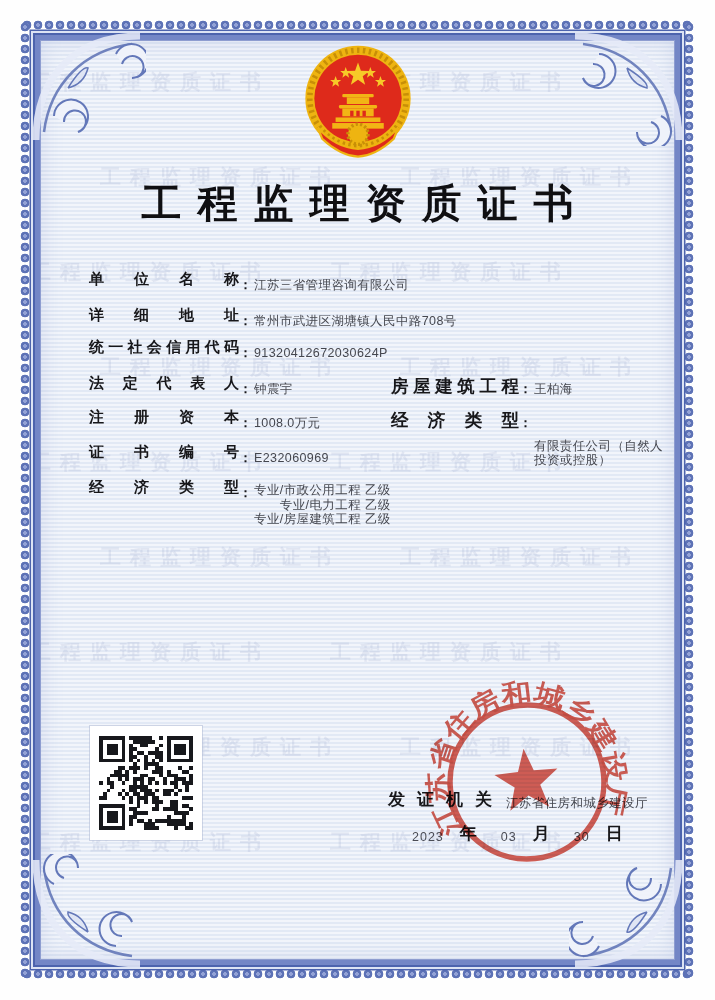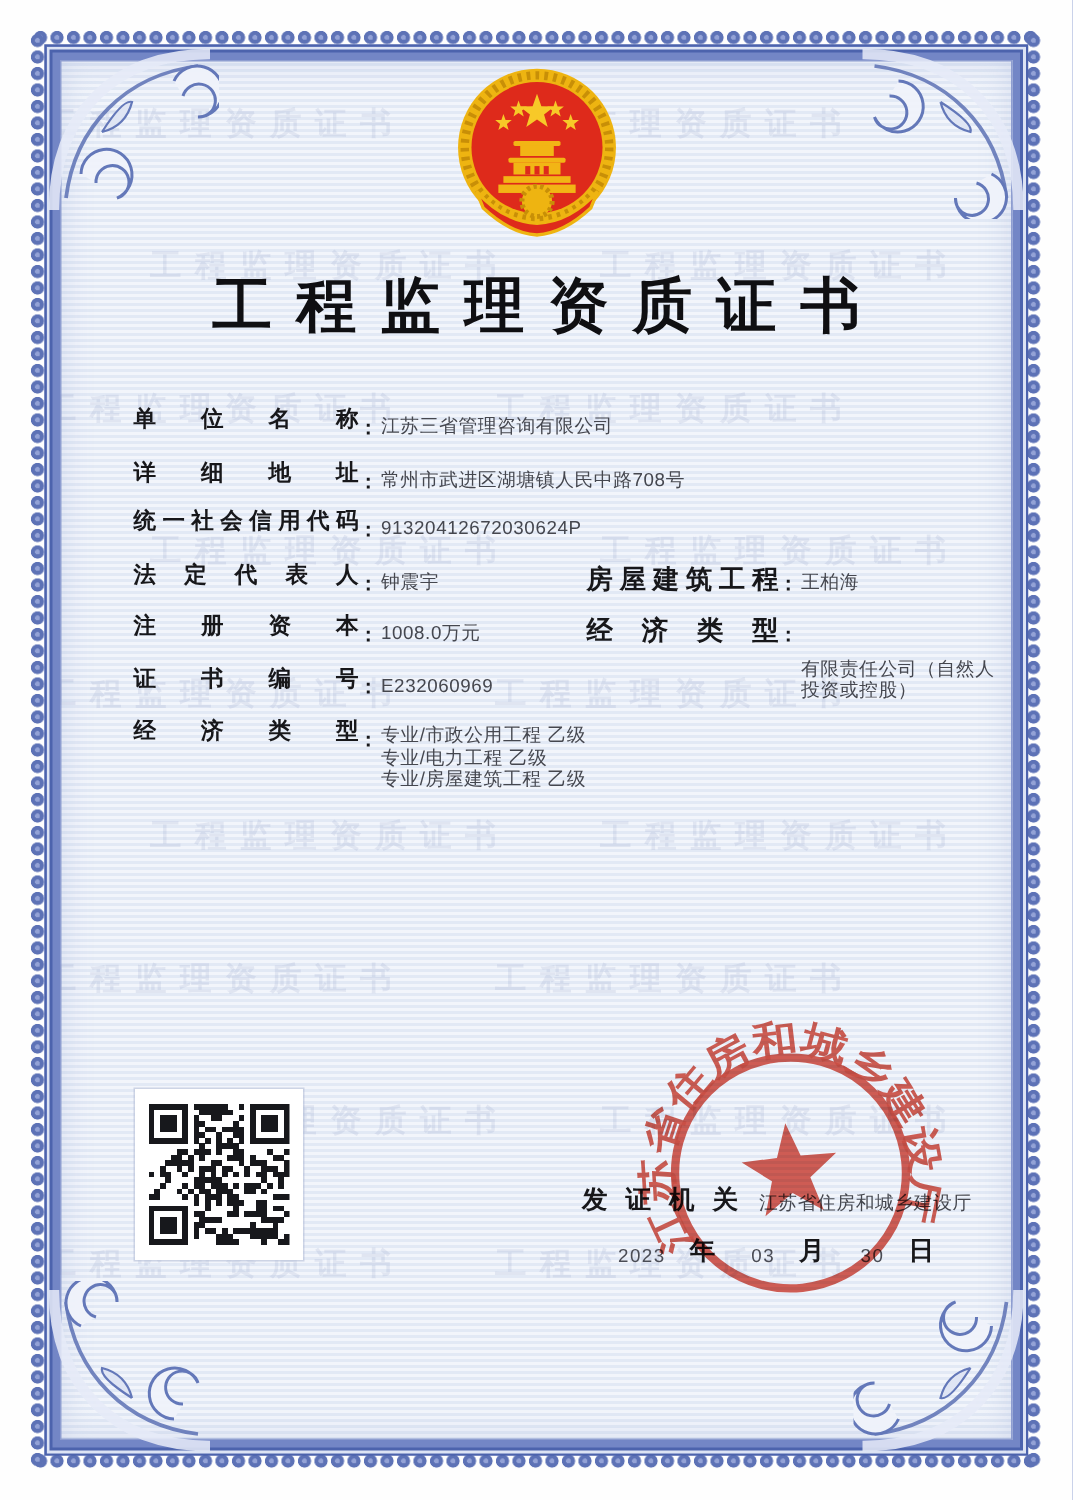--- a/index.html
+++ b/index.html
@@ -52,21 +52,21 @@
   .row{position:absolute;left:0;white-space:nowrap;}
   .lbl{display:inline-block;width:150px;text-align:justify;text-align-last:justify;
        font-weight:700;font-size:15px;color:#17171a;vertical-align:top;}
   .lbl2{display:inline-block;width:128px;text-align:justify;text-align-last:justify;
        font-weight:700;font-size:17.5px;color:#17171a;vertical-align:top;}
   .colon{font-weight:700;font-size:13px;color:#17171a;vertical-align:top;position:relative;top:6px;margin-right:2px;}
   .val{font-size:12.5px;color:#45474f;position:relative;top:5px;letter-spacing:.4px;}
   .rgroup{position:absolute;left:302px;top:0;white-space:nowrap;}
   .val-wrap{display:inline-block;width:138px;white-space:normal;line-height:14px;top:3px;margin-top:28px;}
   .quals{display:inline-block;vertical-align:top;position:relative;top:5px;}
-  .quals div{font-size:12.5px;color:#45474f;line-height:14.5px;letter-spacing:.4px;}
+  .quals div{font-size:12.5px;color:#45474f;line-height:14.5px;letter-spacing:.4px;text-align:right;}
 
   .r1{top:230px;} .r2{top:266px;} .r3{top:298px;} .r4{top:334px;} .r5{top:368px;}
   .r6{top:403px;} .r7{top:438px;}
 
   
   .qr-box{position:absolute;left:50px;top:686px;width:112px;height:114px;background:#ffffff;
     z-index:5;box-shadow:0 0 0 1px rgba(180,190,215,.6);display:flex;align-items:center;justify-content:center;}
   .qr-box svg{width:94px;height:94px;}
 
   

